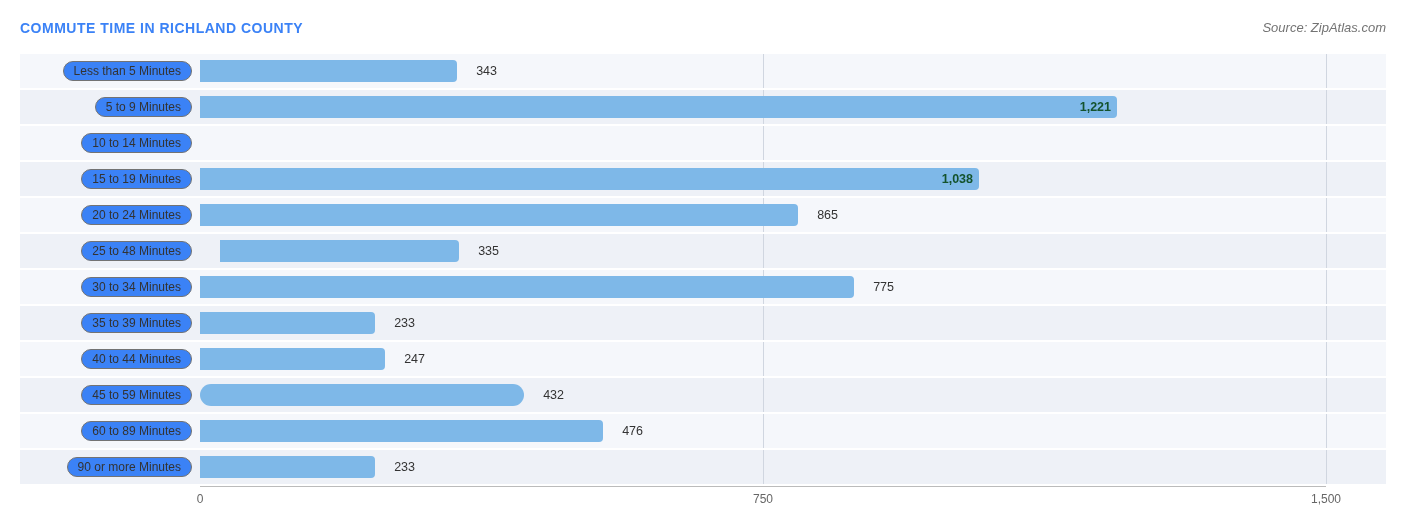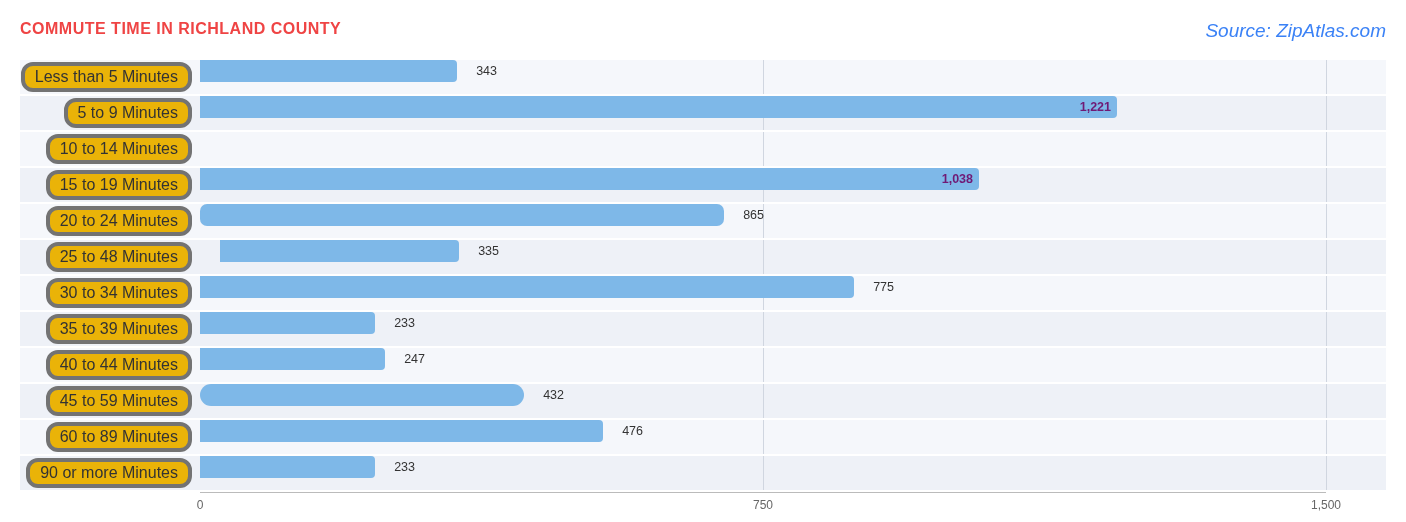--- a/index.html
+++ b/index.html
@@ -10,29 +10,29 @@
       min-height: 522px;
       padding: 20px 20px 40px 20px;
     }
     .header {
       display: flex;
       justify-content: space-between;
       align-items: flex-start;
       margin-bottom: 18px;
     }
     .title {
-      font-size: 16px;
+      font-size: 14px;
       font-weight: bold;
-      color: #ef4444;
+      color: #3b82f6;
       text-transform: uppercase;
       letter-spacing: 0.5px;
     }
     .source {
-      font-size: 19px;
-      color: #3b82f6;
+      font-size: 13px;
+      color: #737373;
       font-style: italic;
     }
     .chart-area {
       position: relative;
       width: 100%;
     }
     .bar-row {
       display: flex;
       align-items: center;
       margin-bottom: 2px;
@@ -52,31 +52,32 @@
       color: #333;
       text-align: right;
       padding-right: 8px;
       white-space: nowrap;
       display: flex;
       align-items: center;
       justify-content: flex-end;
       height: 100%;
     }
     .label-inner {
-      background: #eab308;
+      background: #3b82f6;
       border-radius: 12px;
       padding: 2px 10px 2px 10px;
-      border: 4px solid #737373;
-      font-size: 16px;
+      border: 1px solid #737373;
+      font-size: 12px;
       color: #333;
     }
     .bar-container {
       flex: 1;
       height: 100%;
       display: flex;
+      align-items: center;
       position: relative;
     }
     .bar {
       height: 22px;
       background: #7eb8e8;
       border-radius: 0 4px 4px 0;
       position: relative;
       display: flex;
       align-items: center;
     }
@@ -84,21 +85,21 @@
       position: absolute;
       right: -40px;
       font-size: 12.5px;
       color: #333;
       white-space: nowrap;
     }
     .bar-value-inside {
       position: absolute;
       right: 6px;
       font-size: 12.5px;
-      color: #701a75;
+      color: #14532d;
       font-weight: bold;
       white-space: nowrap;
     }
     .x-tick {
       font-size: 12px;
       color: #666;
       position: absolute;
       transform: translateX(-50%);
     }
     
@@ -167,21 +168,21 @@
           </div>
         </div>
       </div>
       <div class="bar-row">
         <div class="label">
           <span class="label-inner">20 to 24 Minutes</span>
         </div>
         <div class="bar-container" style="position: relative;">
           <div class="grid-line" style="left: 563px;"></div>
           <div class="grid-line" style="left: 1126px;"></div>
-          <div class="bar" style="width: 524px; border-radius: 7px;">
+          <div class="bar" style="width: 598px;">
             <span class="bar-value">865</span>
           </div>
         </div>
       </div>
       <div class="bar-row">
         <div class="label">
           <span class="label-inner">25 to 48 Minutes</span>
         </div>
         <div class="bar-container" style="position: relative;">
           <div class="grid-line" style="left: 563px;"></div>

